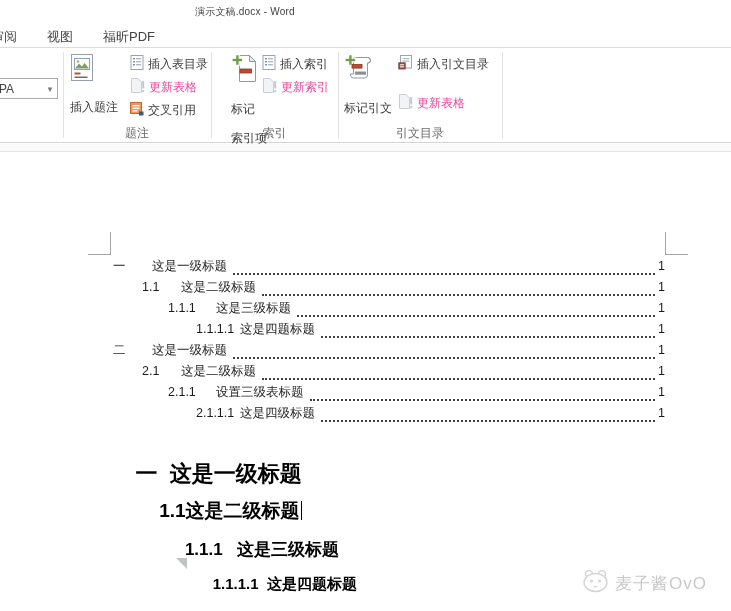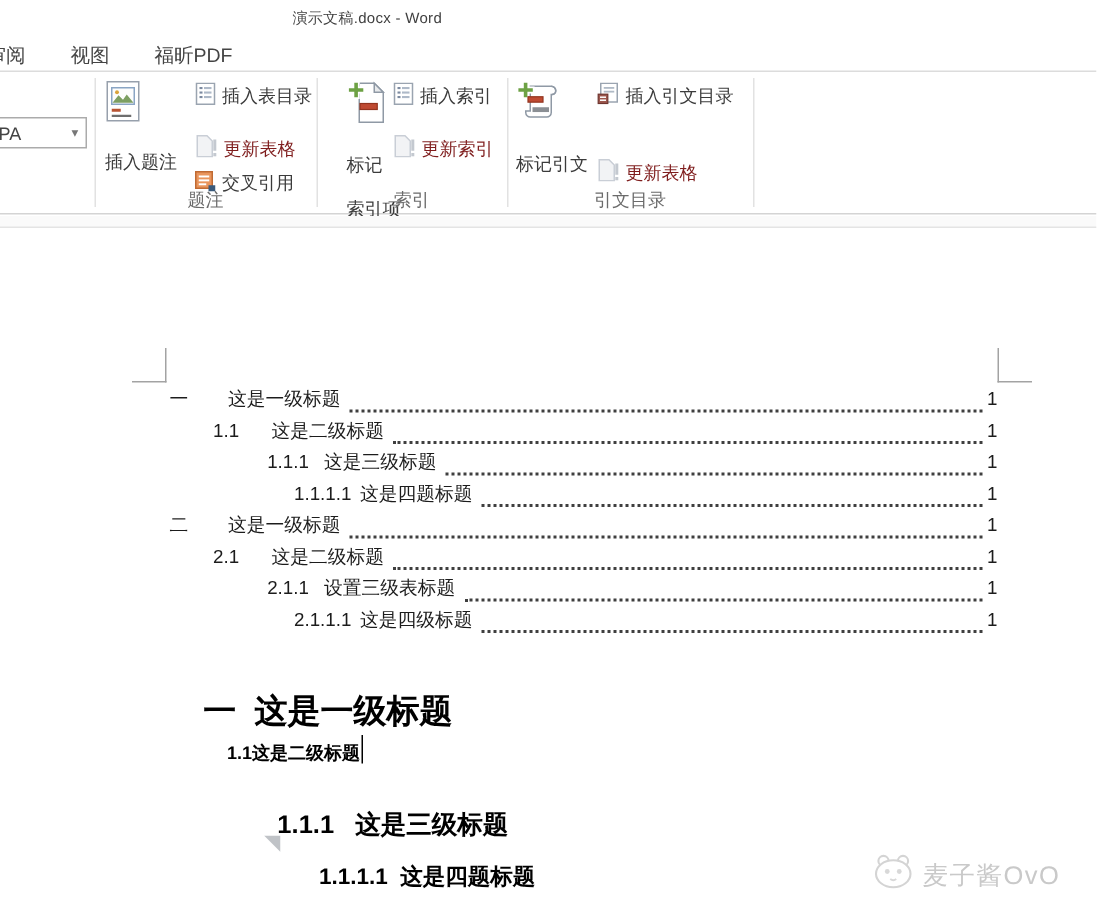--- a/index.html
+++ b/index.html
@@ -34,21 +34,21 @@
             align-items:flex-start; cursor:default;gap:11px; }
   .bigbtn .lbl { font-size:12px; color:#3b3b3b; line-height:15px; text-align:center; margin-top:3px; white-space:nowrap; }
   .bb-caption { left:70px; width:60px; }
   .bb-mark-entry { left:231px; width:54px; }
   .bb-mark-cit { left:344px; width:58px; }
 
   .smallcol { position:absolute; top:8px; display:flex; flex-direction:column; }
   .sc-captions { left:130px; } .sc-index { left:262px; } .sc-toa { left:398px;gap:16px; }
   .smallbtn { display:flex; align-items:center; gap:4px; height:16px; margin-bottom:7px;
               font-size:12px; color:#3b3b3b; cursor:default; white-space:nowrap; }
-  .smallbtn.disabled { color:#7f1d1d;margin-top:12px; }
+  .smallbtn.disabled { color:#ec4899; }
 
   .grplabel { position:absolute; top:77px; height:16px; font-size:12px; color:#6b6b6b; text-align:center; }
   .gl-captions { left:63px; width:148px; }
   .gl-index { left:211px; width:127px; }
   .gl-toa { left:338px; width:164px; }
 
   
   .subribbon { left:0; top:144px; width:731px; height:8px; background:#fafafa; border-bottom:1px solid #e4e4e4; }
 
   
@@ -57,26 +57,26 @@
   .mark-right { left:665px; top:79px; width:23px; height:23px; border-left:1px solid #a3a3a3; border-bottom:1px solid #a3a3a3; }
 
   .toc { left:111px; top:105px; width:554px; }
   .toc-row { display:flex; align-items:baseline; height:21px; font-size:12.5px; color:#1c1c1c; cursor:default; }
   .toc-num { flex:none; }
   .toc-title { flex:none; }
   .toc-leader { flex:1; align-self:flex-end; height:0; border-bottom:2px dotted #3f3f3f; margin:0 3px 4px 6px; }
   .toc-page { flex:none; }
   .lvl1 { padding-left:2px; }  .lvl1 .toc-num { width:39px; }
   .lvl2 { padding-left:31px; } .lvl2 .toc-num { width:39px; }
-  .lvl3 { padding-left:57px; } .lvl3 .toc-num { width:48px;text-align:center; }
+  .lvl3 { padding-left:57px; } .lvl3 .toc-num { width:48px; }
   .lvl4 { padding-left:85px; } .lvl4 .toc-num { width:44px; }
 
   .doch { position:absolute; font-weight:bold; color:#000; white-space:pre; }
   .h1 { left:111px; top:280px; font-size:22px; }
-  .h2 { left:138px; top:323px; font-size:12px; }
+  .h2 { left:138px; top:323px; font-size:19px; }
   .h3 { left:166px; top:365px; font-size:17px; }
   .h4 { left:196px; top:405px; font-size:15px; }
   .caret { display:inline-block; width:1px; height:19px; background:#000; vertical-align:-3px; margin-left:1px; }
   .collapse-tri { left:176px; top:402px; width:11px; height:11px; }
 
   .watermark { left:582px; top:416px; display:flex; align-items:center; gap:5px; }
   .wm-text { font-size:17px; color:#c9c9c9; text-shadow:1px 1px 0 #fff; letter-spacing:1px; }
 </style>
 </head>
 <body>

